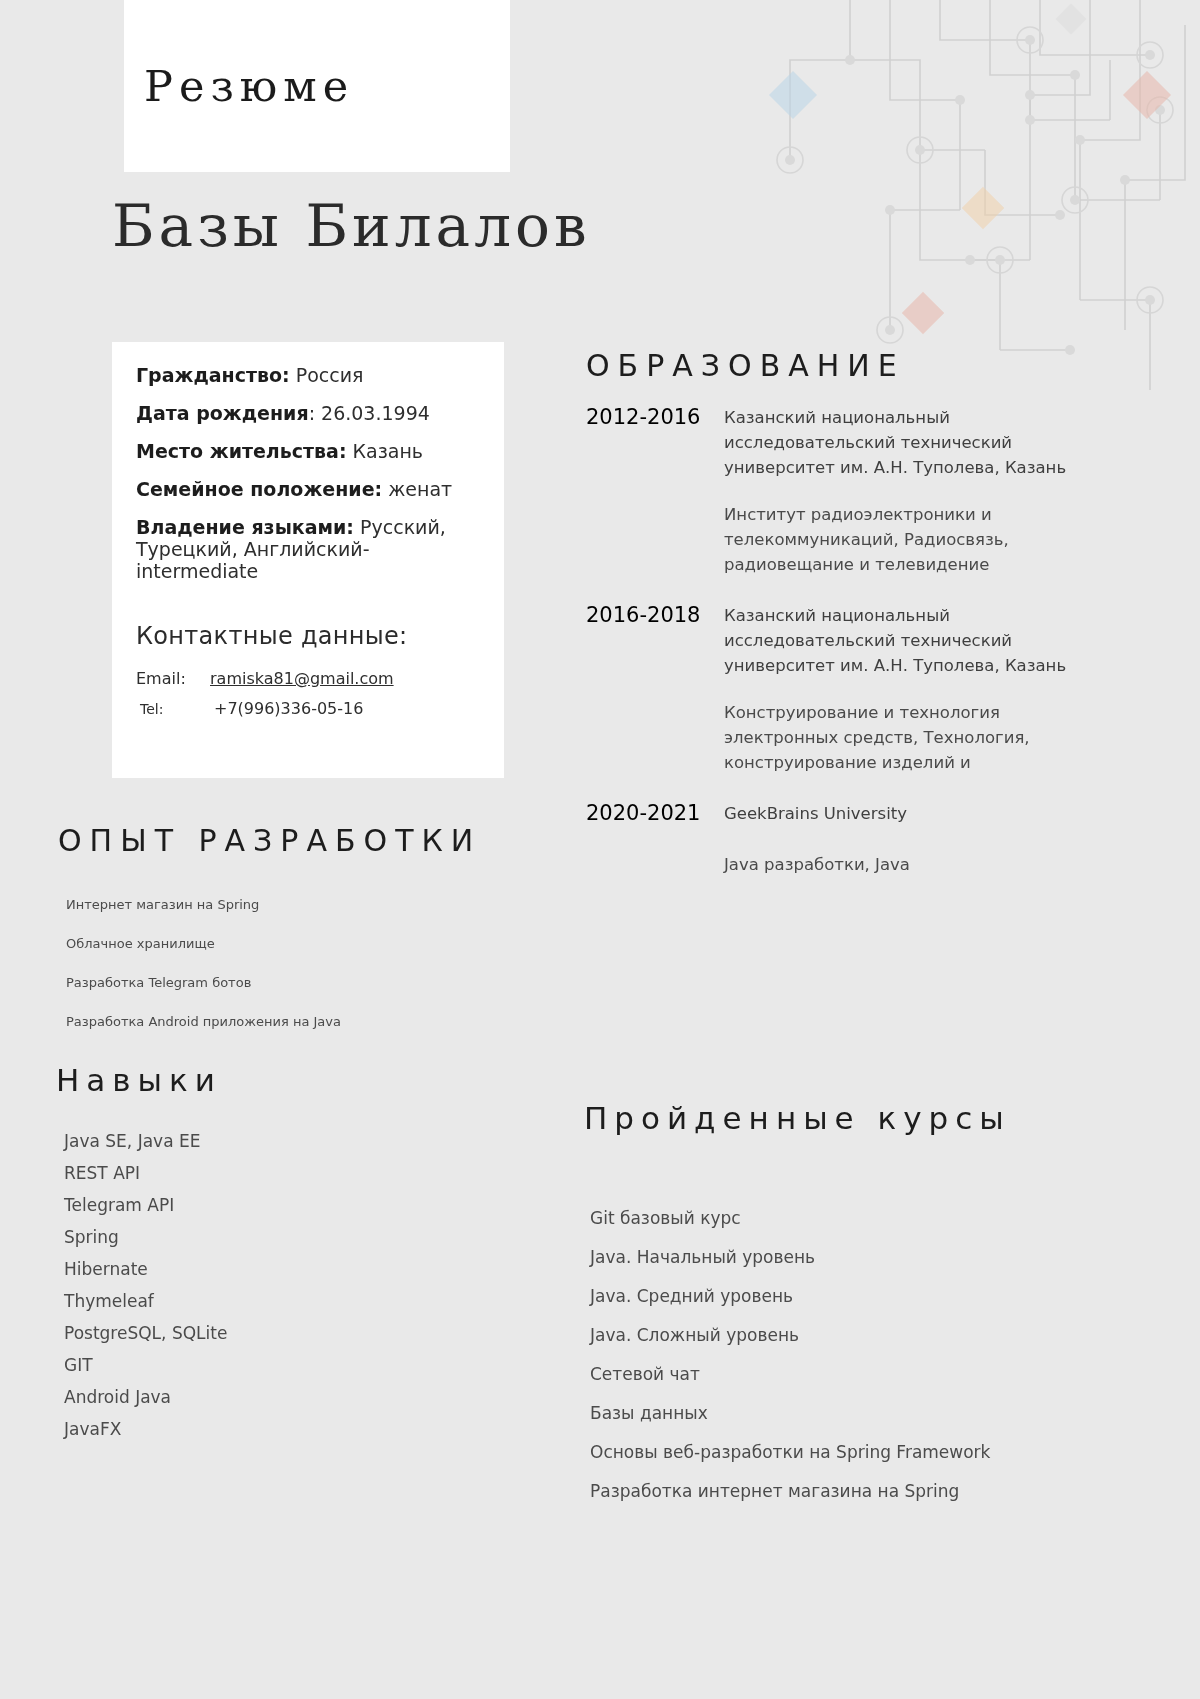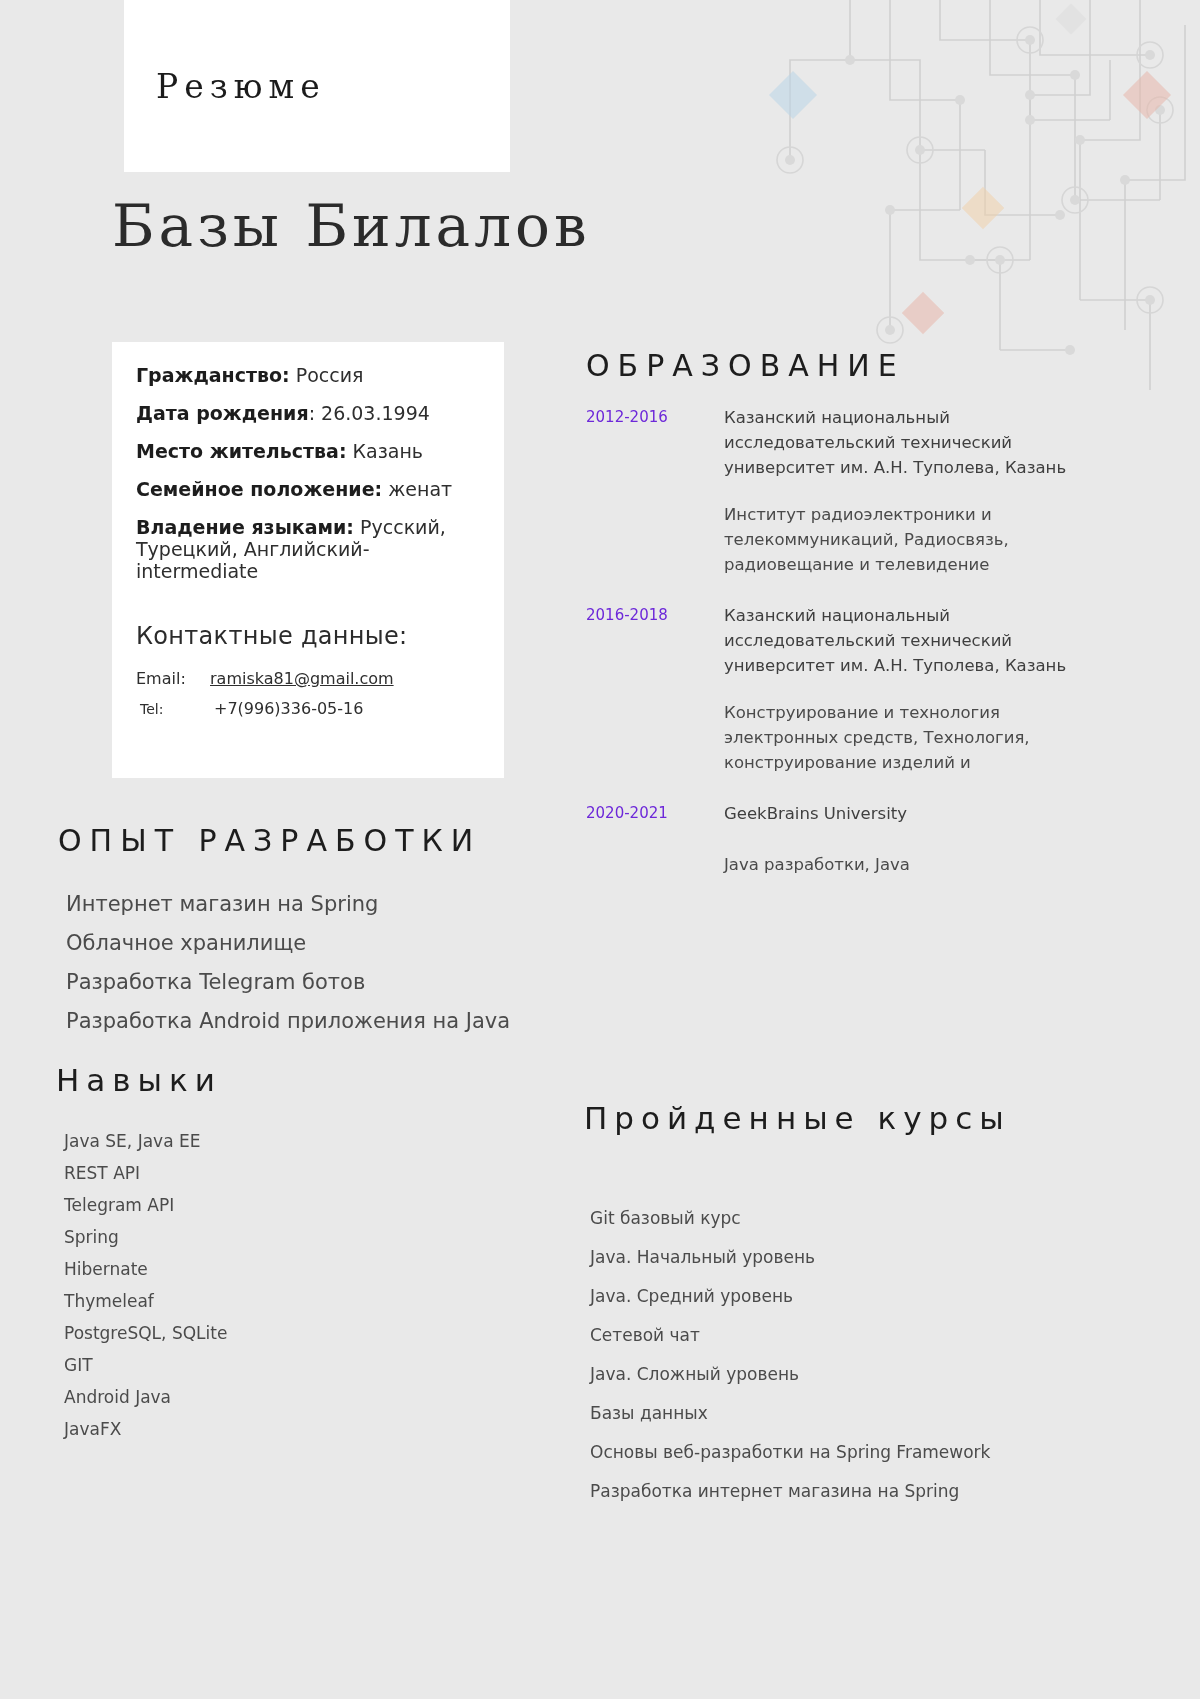--- a/index.html
+++ b/index.html
@@ -35,24 +35,24 @@
     left: 124px;
     top: 0;
     width: 386px;
     height: 172px;
     background: #ffffff;
     display: flex;
     align-items: center;
   }
   .title-card .resume-word {
     font-family: "DejaVu Serif", serif;
-    font-size: 33px;
+    font-size: 43px;
     letter-spacing: 6px;
     color: #1b1b1b;
-    padding-left: 32px;
+    padding-left: 20px;
     font-weight: 400;
   }
 
   
   .name {
     position: absolute;
     left: 112px;
     top: 192px;
     font-family: "DejaVu Serif", serif;
     font-size: 58px;
@@ -136,21 +136,21 @@
   }
 
   
   .exp-list {
     position: absolute;
     left: 66px;
     top: 885px;
     width: 470px;
   }
   .exp-list .item {
-    font-size: 21px;
+    font-size: 13px;
     line-height: 39px;
     color: #4b4b4b;
   }
 
   .skills-list {
     position: absolute;
     left: 64px;
     top: 1125px;
     width: 400px;
   }
@@ -166,23 +166,23 @@
     left: 586px;
     top: 405px;
     width: 500px;
   }
   .edu-entry {
     display: flex;
     margin-bottom: 26px;
   }
   .edu-years {
     flex: 0 0 138px;
-    font-size: 15px;
+    font-size: 21px;
     line-height: 25px;
-    color: #6d28d9;
+    color: #000000;
   }
   .edu-body {
     flex: 1 1 auto;
   }
   .edu-school {
     font-size: 16.5px;
     line-height: 25px;
     color: #3f3f3f;
     margin-bottom: 22px;
   }
@@ -362,20 +362,20 @@
     <div class="item">Android Java</div>
     <div class="item">JavaFX</div>
   </div>
 
   <div class="sec-head-mixed" style="left:584px; top:1100px;">Пройденные курсы</div>
 
   <div class="courses-list" style="top:1206px;">
     <div class="item">Git базовый курс</div>
     <div class="item">Java. Начальный уровень</div>
     <div class="item">Java. Средний уровень</div>
+    <div class="item">Java. Сложный уровень</div>
     <div class="item">Сетевой чат</div>
-    <div class="item">Java. Сложный уровень</div>
     <div class="item">Базы данных</div>
     <div class="item">Основы веб-разработки на Spring Framework</div>
     <div class="item">Разработка интернет магазина на Spring</div>
   </div>
 
 </div>
 
 </body></html>

